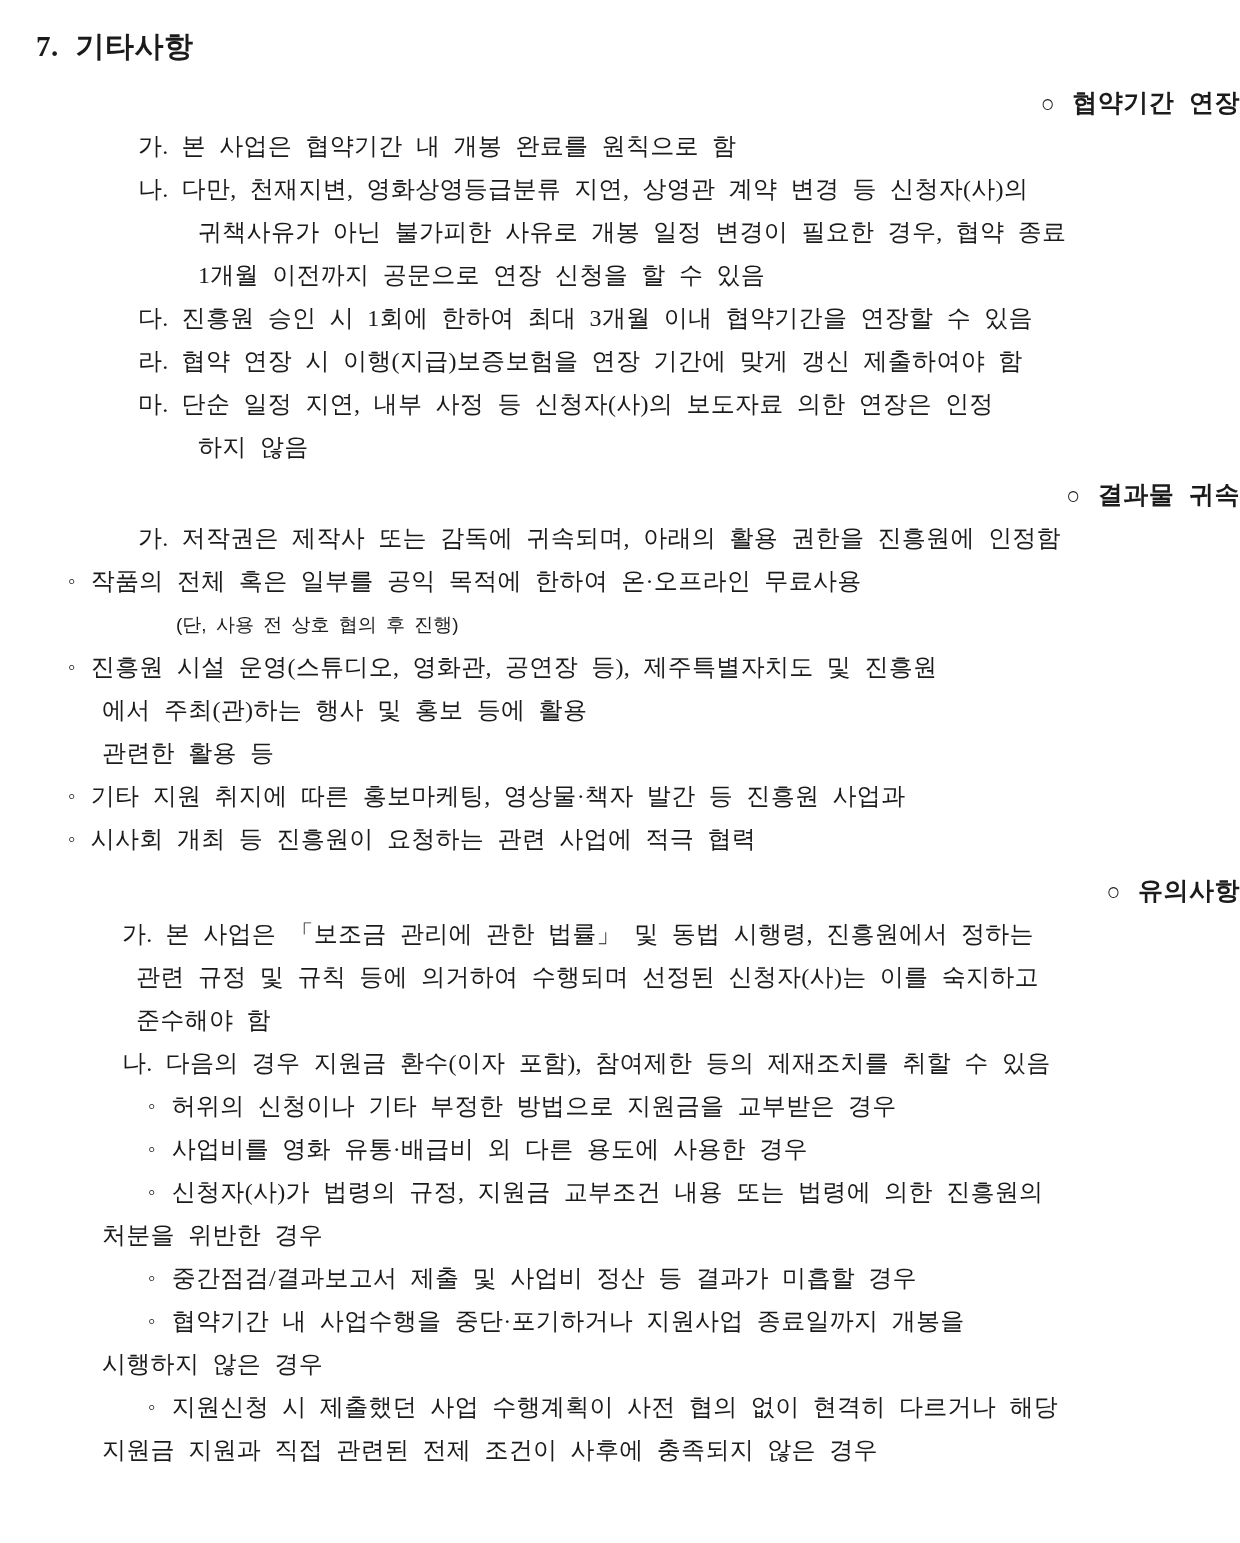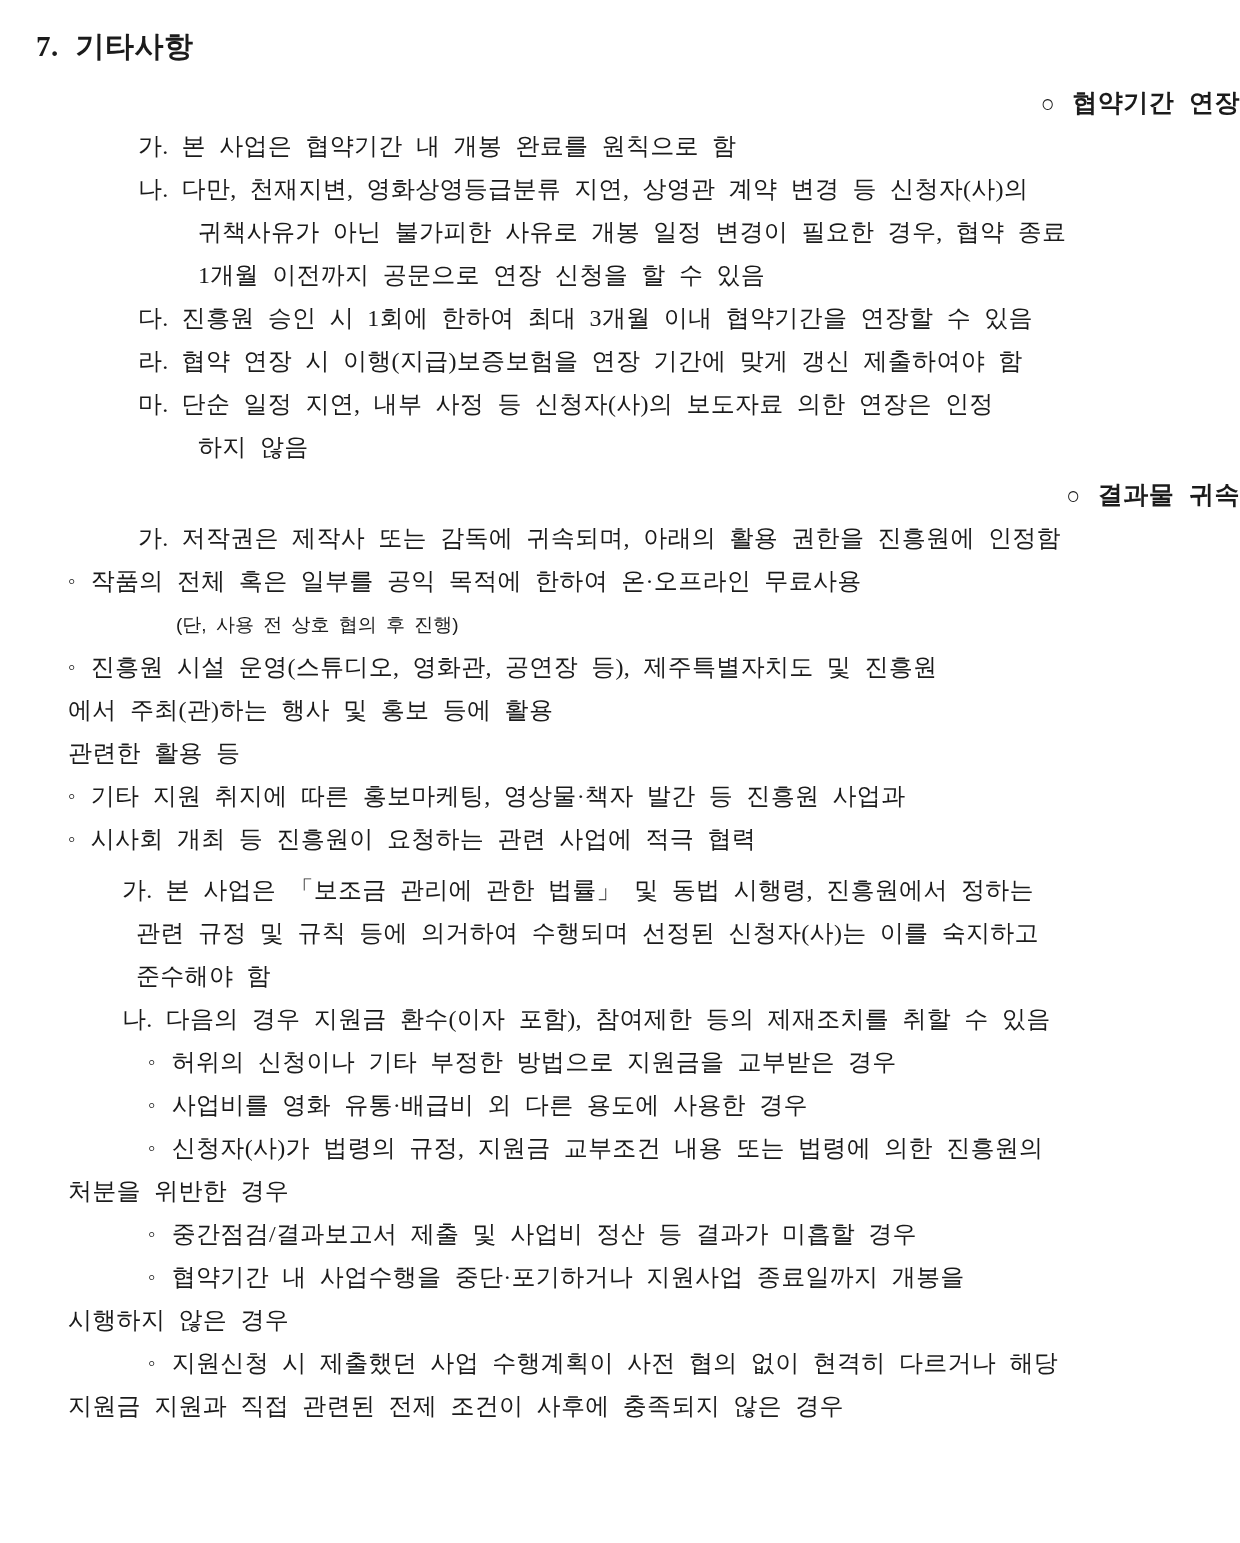--- a/index.html
+++ b/index.html
@@ -55,21 +55,21 @@
   .l-item    { padding-left: 138px; }
   .l-item .label { display: inline-block; margin-right: 13px; }
   .l-cont    { padding-left: 198px; }
   .l-sub     { padding-left: 68px; }
   .l-sub .bullet {
     display: inline-block;
     margin-right: 15px;
     font-size: 21px;
     vertical-align: 1px;
   }
-  .l-subcont { padding-left: 68px; }
+  .l-subcont { padding-left: 102px; }
   .l-note {
     padding-left: 176px;
     font-family: "Liberation Sans", "DejaVu Sans", sans-serif;
     font-size: 19px;
     letter-spacing: 0px;
     word-spacing: 4px;
   }
 
   
   .section-2 .l-item    { padding-left: 122px; }
@@ -100,20 +100,21 @@
         <div class="line l-item"><span class="label">가.</span><span>저작권은 제작사 또는 감독에 귀속되며, 아래의 활용 권한을 진흥원에 인정함</span></div>
         <div class="line l-sub"><span class="bullet">◦</span><span>작품의 전체 혹은 일부를 공익 목적에 한하여 온·오프라인 무료사용</span></div>
         <div class="line l-note"><span>(단, 사용 전 상호 협의 후 진행)</span></div>
         <div class="line l-sub"><span class="bullet">◦</span><span>진흥원 시설 운영(스튜디오, 영화관, 공연장 등), 제주특별자치도 및 진흥원</span></div>
         <div class="line l-subcont"><span>에서 주최(관)하는 행사 및 홍보 등에 활용</span></div>
         <div class="line l-subcont"><span>관련한 활용 등</span></div>
         <div class="line l-sub"><span class="bullet">◦</span><span>기타 지원 취지에 따른 홍보마케팅, 영상물·책자 발간 등 진흥원 사업과</span></div>
         <div class="line l-sub"><span class="bullet">◦</span><span>시사회 개최 등 진흥원이 요청하는 관련 사업에 적극 협력</span></div>
       </div>
       <div class="section section-2">
+        <div class="sec-header"><span class="sec-bullet">○</span><span>유의사항</span></div>
         <div class="line l-item"><span class="label">가.</span><span>본 사업은 「보조금 관리에 관한 법률」 및 동법 시행령, 진흥원에서 정하는</span></div>
         <div class="line l-cont"><span>관련 규정 및 규칙 등에 의거하여 수행되며 선정된 신청자(사)는 이를 숙지하고</span></div>
         <div class="line l-cont"><span>준수해야 함</span></div>
         <div class="line l-item"><span class="label">나.</span><span>다음의 경우 지원금 환수(이자 포함), 참여제한 등의 제재조치를 취할 수 있음</span></div>
         <div class="line l-sub"><span class="bullet">◦</span><span>허위의 신청이나 기타 부정한 방법으로 지원금을 교부받은 경우</span></div>
         <div class="line l-sub"><span class="bullet">◦</span><span>사업비를 영화 유통·배급비 외 다른 용도에 사용한 경우</span></div>
         <div class="line l-sub"><span class="bullet">◦</span><span>신청자(사)가 법령의 규정, 지원금 교부조건 내용 또는 법령에 의한 진흥원의</span></div>
         <div class="line l-subcont"><span>처분을 위반한 경우</span></div>
         <div class="line l-sub"><span class="bullet">◦</span><span>중간점검/결과보고서 제출 및 사업비 정산 등 결과가 미흡할 경우</span></div>
         <div class="line l-sub"><span class="bullet">◦</span><span>협약기간 내 사업수행을 중단·포기하거나 지원사업 종료일까지 개봉을</span></div>

